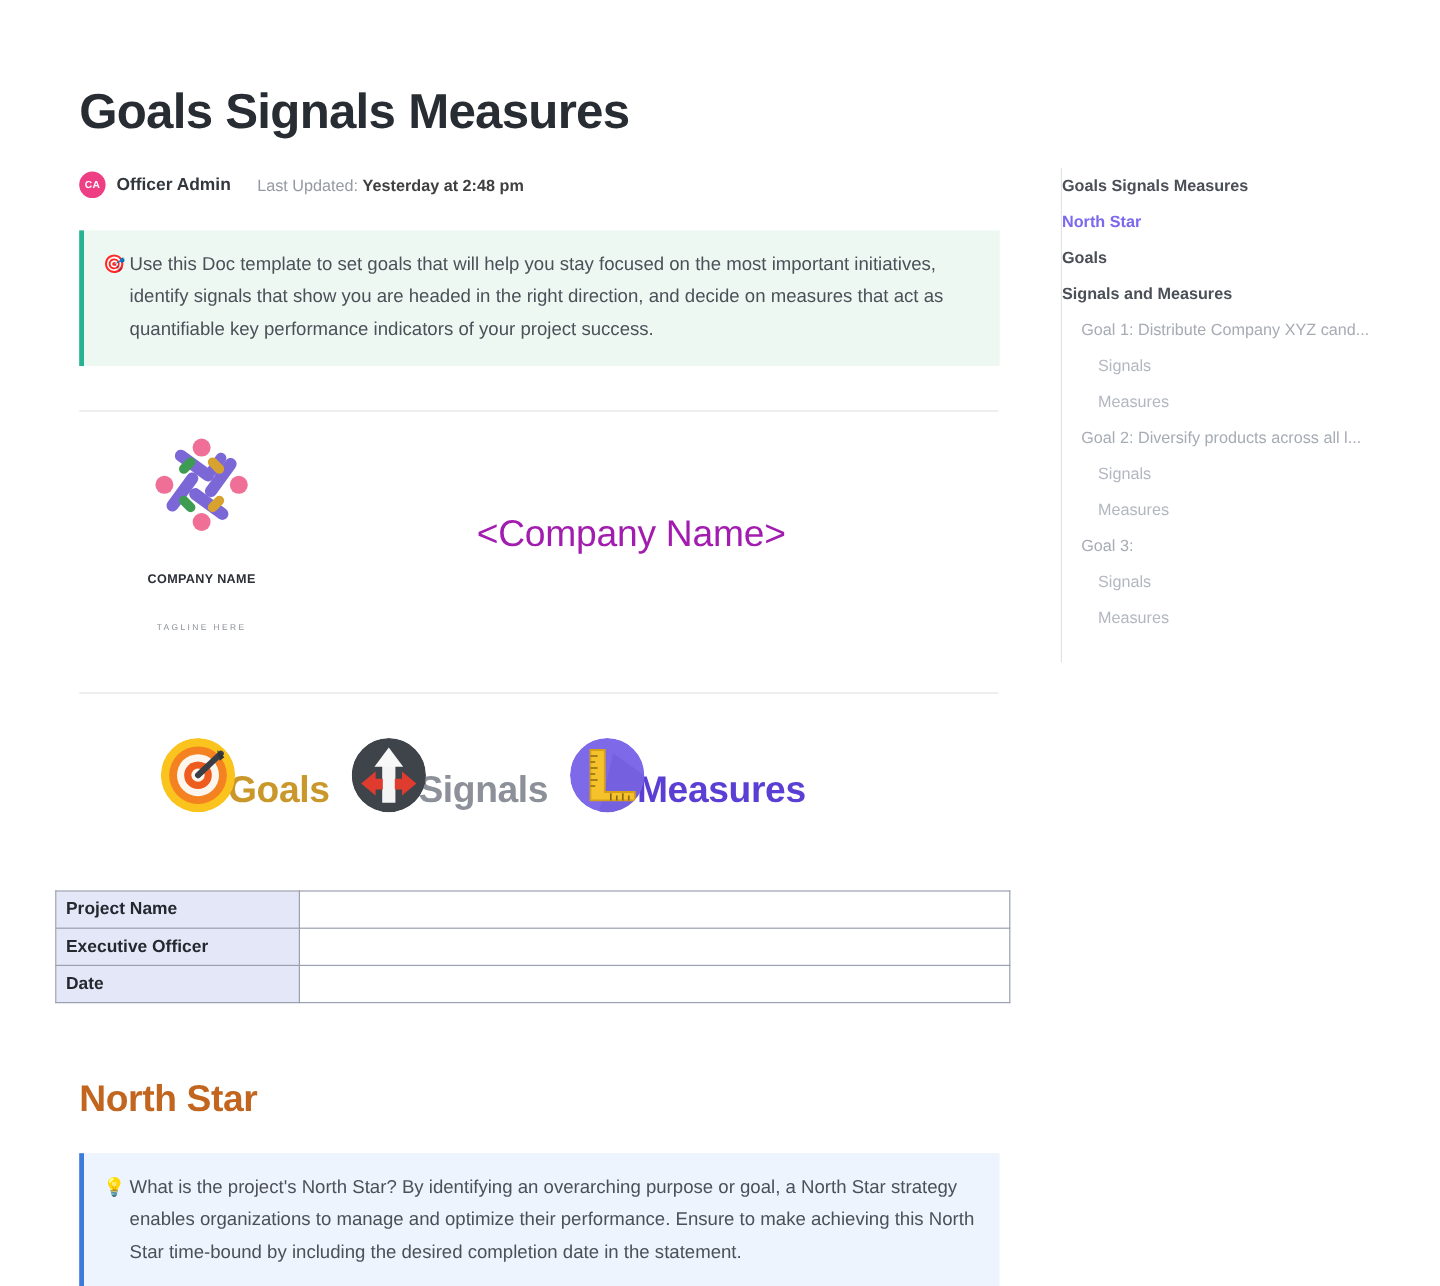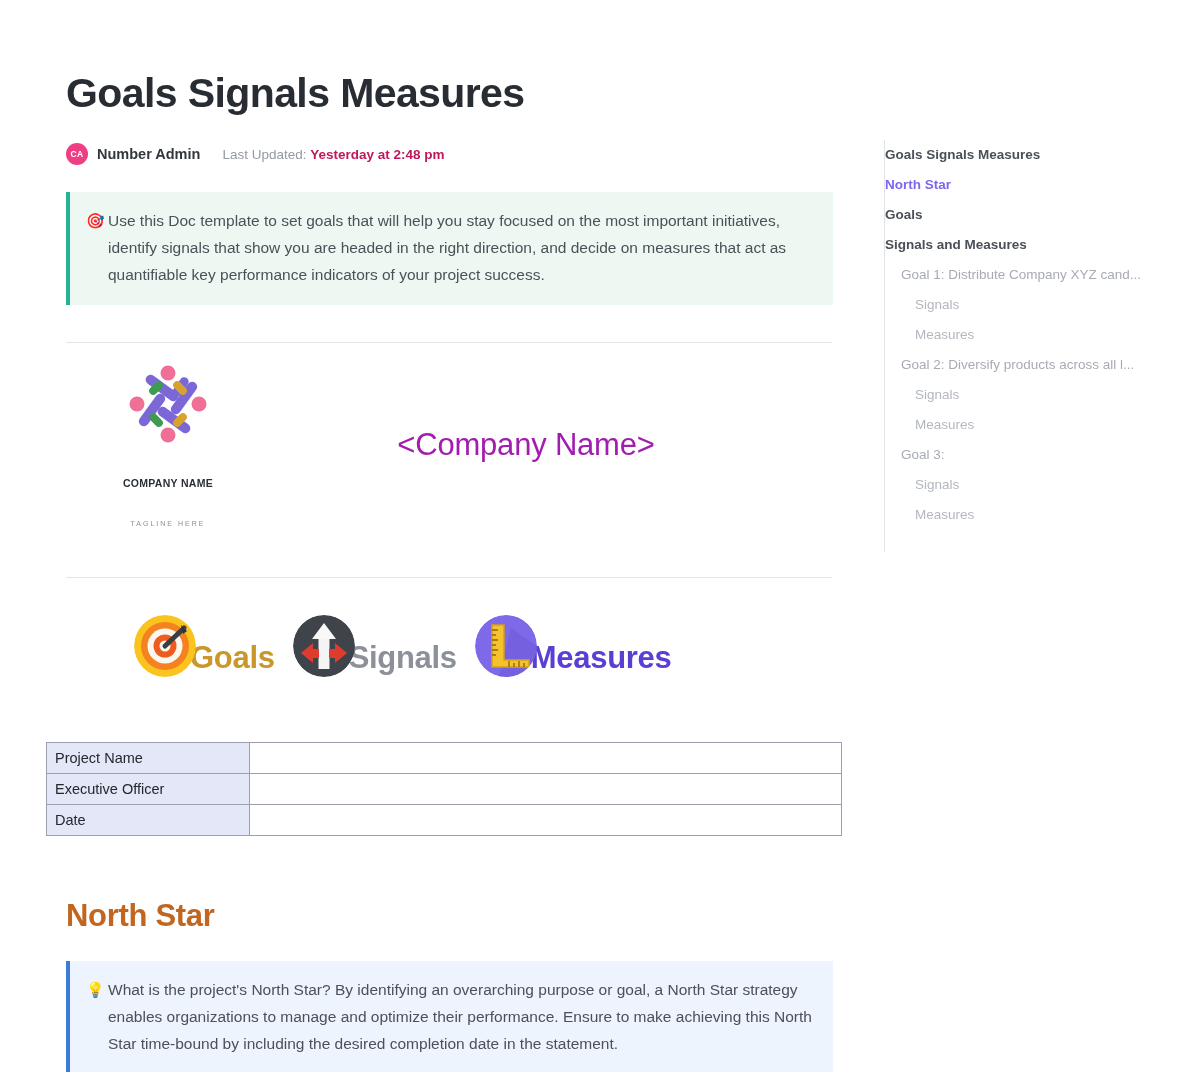--- a/index.html
+++ b/index.html
@@ -61,21 +61,21 @@
     font-weight: bold;
     color: #32363d;
     margin-left: 9px;
   }
   .byline-updated {
     font-size: 13.5px;
     color: #9499a3;
     margin-left: 22px;
   }
   .byline-updated b {
-    color: #be185d;
+    color: #404040;
     font-weight: bold;
   }
 
   
   .callout {
     display: flex;
     margin-top: 27px;
     padding: 15px 18px 17px 16px;
     border-left-width: 4px;
     border-left-style: solid;
@@ -201,21 +201,21 @@
   }
   .info-table td {
     border: 1px solid #9aa0ae;
     height: 31px;
     padding: 0 8px;
     font-size: 14.5px;
   }
   .info-table td.label {
     width: 203px;
     background: #e3e7f7;
-    font-weight: normal;
+    font-weight: bold;
     color: #24282f;
   }
   .info-table td.value { background: #ffffff; }
 
   
   .section-heading {
     font-size: 31px;
     font-weight: bold;
     color: #c1651f;
     margin-top: 62px;
@@ -258,21 +258,21 @@
 </style>
 </head>
 <body>
 
 <div class="doc">
 
   <h1 class="doc-title">Goals Signals Measures</h1>
 
   <div class="byline">
     <div class="avatar">CA</div>
-    <div class="byline-name">Number Admin</div>
+    <div class="byline-name">Officer Admin</div>
     <div class="byline-updated">
       <span>Last Updated:</span>
       <b>Yesterday at 2:48 pm</b>
     </div>
   </div>
 
   <div class="callout green">
     <div class="callout-icon">🎯</div>
     <div class="callout-text">Use this Doc template to set goals that will help you stay focused on the most important initiatives, identify signals that show you are headed in the right direction, and decide on measures that act as quantifiable key performance indicators of your project success.</div>
   </div>

